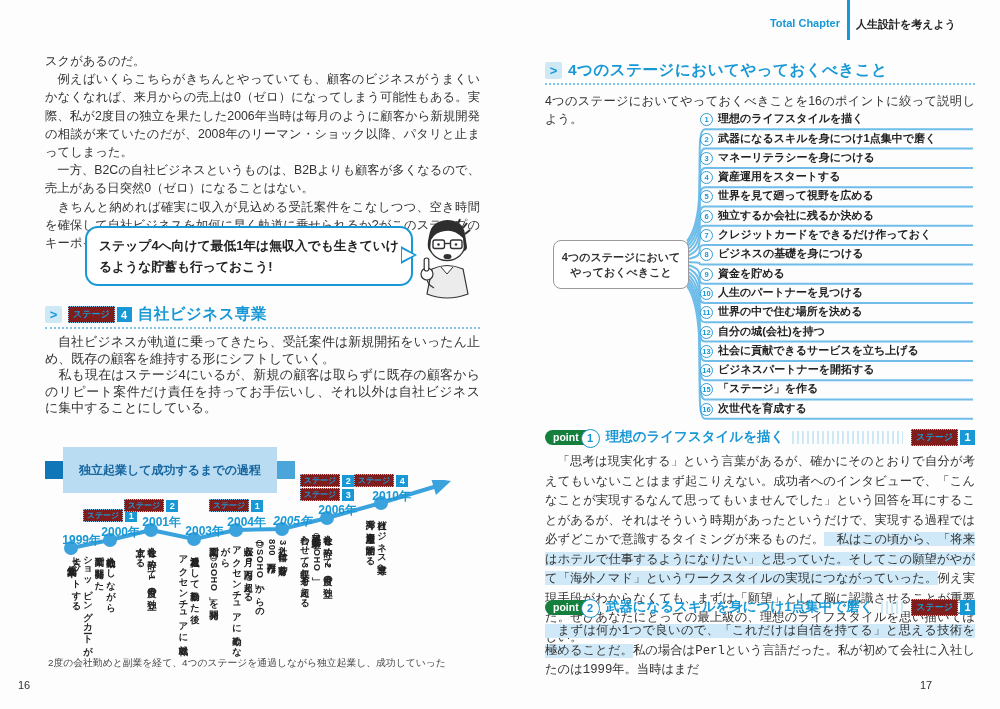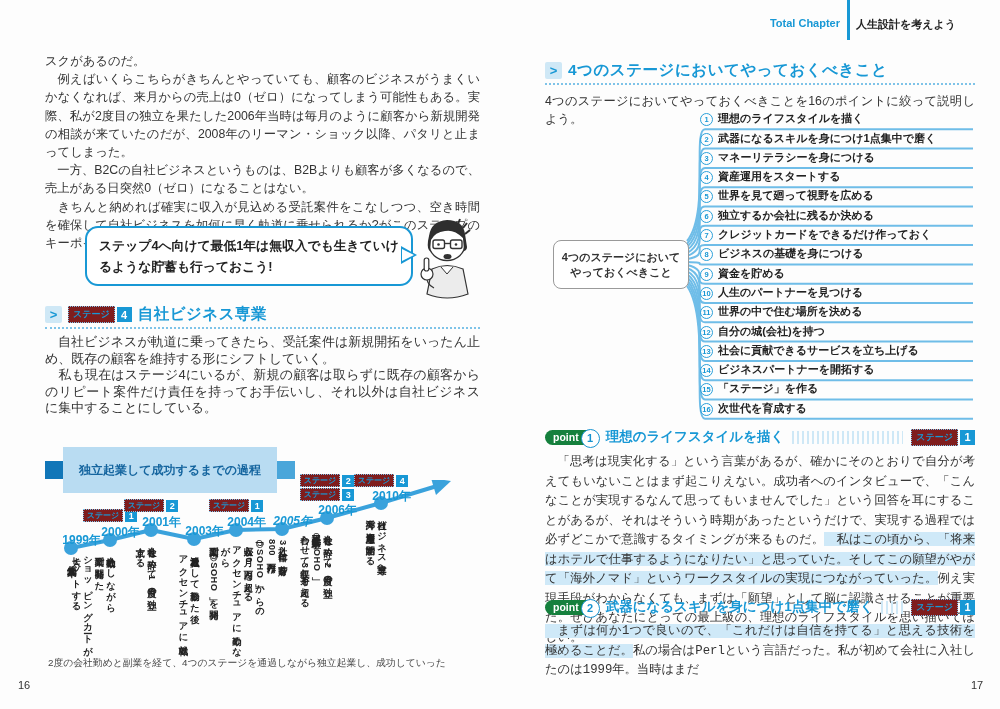--- a/index.html
+++ b/index.html
@@ -328,13 +328,13 @@
     <span class="pt-title">武器になるスキルを身につけ1点集中で磨く</span>
     <span class="pt-stripes"></span>
     <span class="stage-tag">
       <span class="stage-word">ステージ</span>
       <span class="stage-num">1</span>
     </span>
   </div>
   <p class="abs pt-body" style="top:622px;left:0;right:0;font-family:Liberation Mono, monospace;"><span class="hl">　まずは何か1つで良いので、「これだけは自信を持てる」と思える技術を極めることだ。</span><span>私の場合はPerlという言語だった。私が初めて会社に入社したのは1999年。当時はまだ</span></p>
 </div>
 
-<div class="pageno" style="left:971px;">17</div>
+<div class="pageno" style="left:920px;">17</div>
 
 </body></html>

